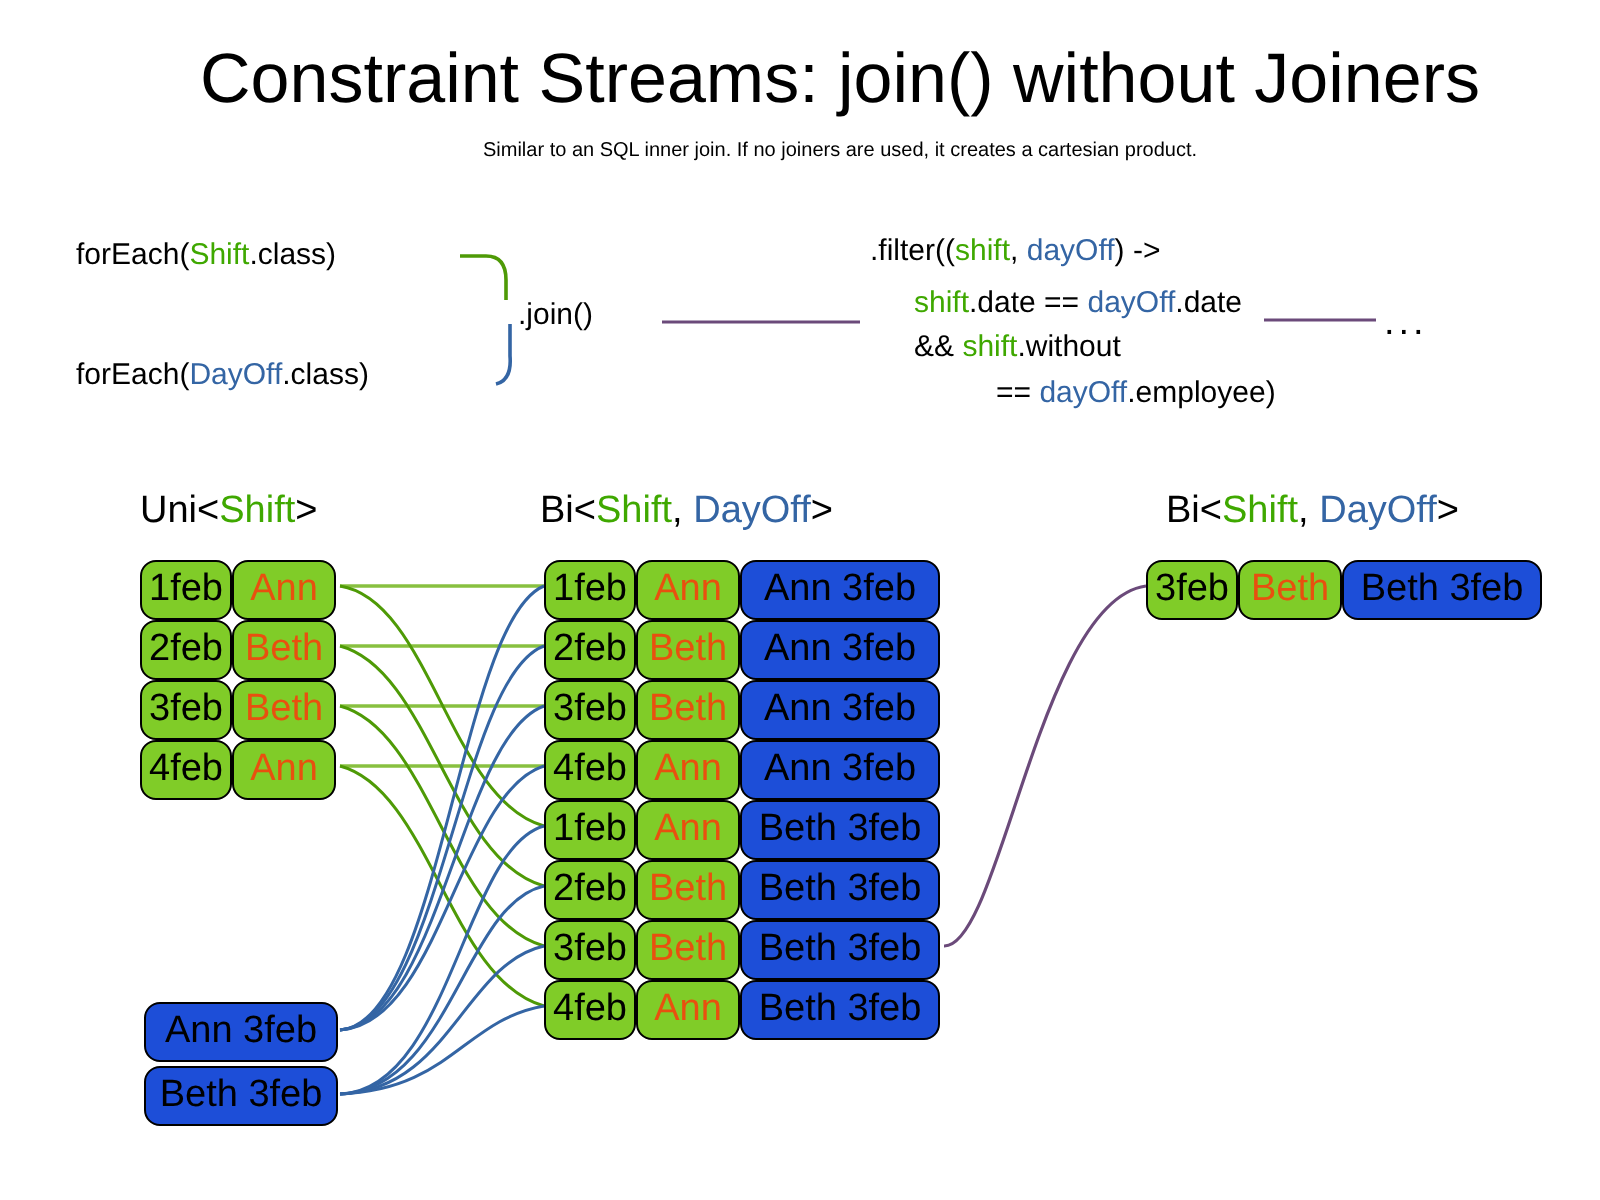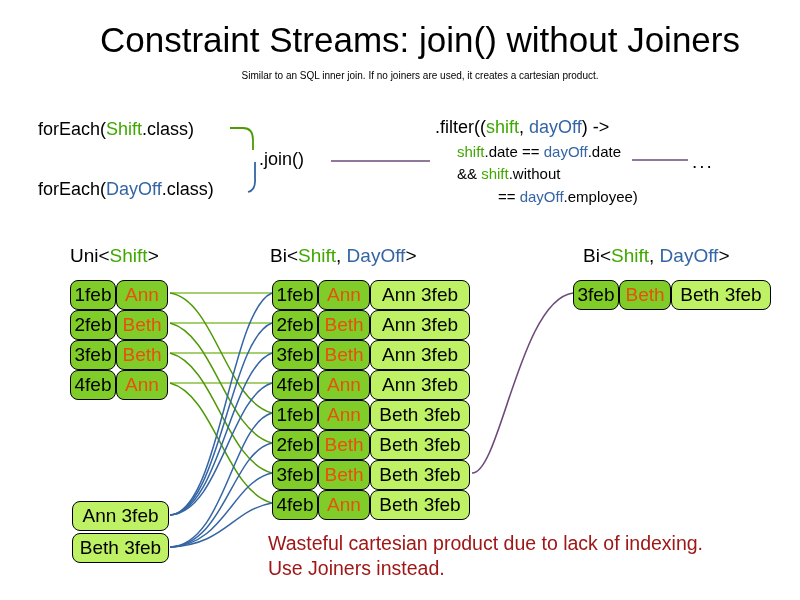--- a/index.html
+++ b/index.html
@@ -17,21 +17,21 @@
   .title{
     position:absolute;left:0;top:20px;width:800px;text-align:center;
     font-size:35px;font-weight:400;letter-spacing:0px;white-space:nowrap;
   }
   .subtitle{
     position:absolute;left:0;top:70px;width:800px;text-align:center;
     font-size:10px;font-weight:400;
   }
 
   
-  .code{position:absolute;font-size:18px;white-space:nowrap;line-height:1.15;}
+  .code{position:absolute;font-size:15px;white-space:nowrap;line-height:1.15;}
   .code.small{font-size:15px;}
   .fe1{left:18px;top:119px;}
   .fe2{left:18px;top:179px;text-align:center;}
   .joinlbl{left:239px;top:149px;}
   .filter{left:415px;top:117px;}
   .fl2{left:437px;top:143px;}
   .fl3{left:437px;top:165px;}
   .fl4{left:478px;top:188px;}
   .dots{left:672px;top:151px;font-size:19px;letter-spacing:2px;}
 
@@ -47,21 +47,21 @@
   .lbl-uni-dayoff{left:38px;top:465px;}
 
   
   .card{
     position:absolute;box-sizing:border-box;
     border:1.6px solid #000;border-radius:8px;
     font-size:19px;line-height:28px;height:30px;text-align:center;
     overflow:hidden;white-space:nowrap;
   }
   .green{background:#80cc28;}
-  .blue{background:#bef264;}
+  .blue{background:#1d4ed8;}
   .date{color:#000;}
   .name{color:#e8500f;}
   .doff{color:#000;}
 
   
   .warn{
     position:absolute;left:248px;top:531px;font-size:19.5px;color:#a01717;
     line-height:25px;white-space:nowrap;
   }
 </style>
@@ -164,18 +164,14 @@
   <div id="dayoff-group">
       <div class="card blue doff" style="left: 52px; top: 501px; width: 97px;">Ann 3feb</div>
       <div class="card blue doff" style="left: 52px; top: 533px; width: 97px;">Beth 3feb</div>
     </div>
   <div id="result-group">
       <div class="card green date" style="left: 553px; top: 280px; width: 46px;">3feb</div>
       <div class="card green name" style="left: 599px; top: 280px; width: 52px;">Beth</div>
       <div class="card blue doff" style="left: 651px; top: 280px; width: 100px;">Beth 3feb</div>
     </div>
 
-  <div class="warn">
-    <div>Wasteful cartesian product due to lack of indexing.</div>
-    <div>Use Joiners instead.</div>
-  </div>
 
 </div>
 
 </body></html>

